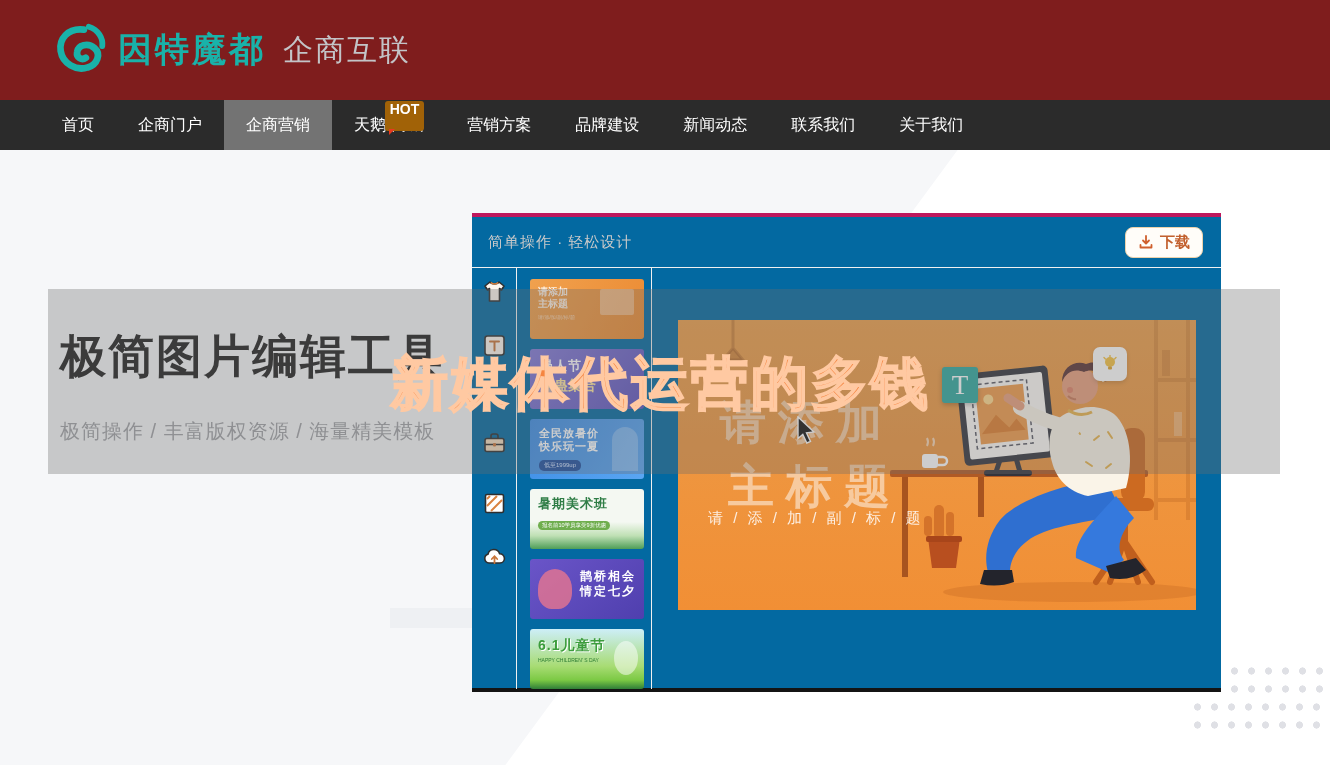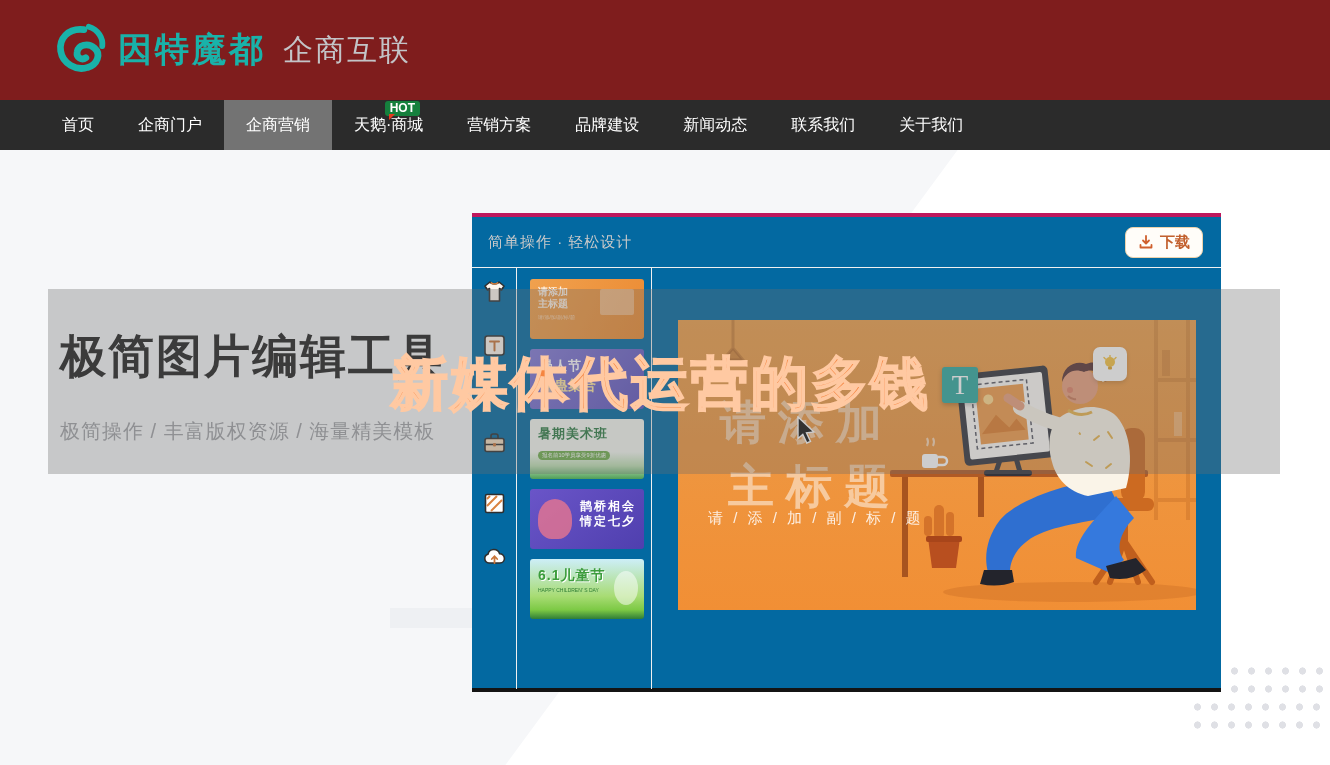--- a/index.html
+++ b/index.html
@@ -12,22 +12,22 @@
   .logo svg{width:58px;height:58px;}
   .logo-main{font-size:34px;font-weight:bold;color:#19b2a9;letter-spacing:3px;margin-left:8px;}
   .logo-sub{font-size:30px;font-weight:normal;color:#c3c4c7;letter-spacing:2px;margin-left:17px;}
 
   
   .main-nav{position:absolute;left:0;top:100px;width:100%;height:50px;background:#2b2b2b;
             display:flex;align-items:stretch;padding-left:40px;box-sizing:border-box;}
   .nav-item{position:relative;display:flex;align-items:center;padding:0 22px;color:#fff;
             font-size:16px;cursor:pointer;white-space:nowrap;}
   .nav-item.active{background:#737373;}
-  .hot-badge{position:absolute;top:1px;left:50%;margin-left:-4px;background:#15803d;color:#fff;
-             font-size:12px;font-weight:bold;padding:1px 5px 2px;border-radius:3px;line-height:1;}
+  .hot-badge{position:absolute;top:1px;left:50%;margin-left:-4px;background:#a16207;color:#fff;
+             font-size:14px;font-weight:bold;padding:1px 5px 15px;border-radius:3px;line-height:1;}
   .hot-badge:after{content:"";position:absolute;left:4px;bottom:-4px;border:4px solid transparent;
              border-top-color:#e8391f;border-left-color:#e8391f;border-width:3px;}
 
   
   .hero{position:absolute;left:0;top:150px;width:1330px;height:615px;background:#fff;}
   .hero-bg{position:absolute;inset:0;background:#f6f7f9;
            clip-path:polygon(0 0,72% 0,38% 100%,0 100%);}
   .faint-rect{position:absolute;left:390px;top:458px;width:100px;height:20px;background:#eef0f3;}
   .dots{position:absolute;background-image:radial-gradient(#dfe0e5 3.2px,transparent 3.6px);
         background-size:17px 18px;}
@@ -193,20 +193,25 @@
         <div class="tpl-panel">
           <div class="tpl t-orange">
             <span class="l1">请添加</span>
             <span class="l2">主标题</span>
             <span class="sub">请/添/加/副/标/题</span>
           </div>
           <div class="tpl t-purple">
             <span class="l1">愚人节</span>
             <span class="l2">整蛊集合</span>
           </div>
+          <div class="tpl t-blue">
+            <span class="l1">全民放暑价</span>
+            <span class="l2">快乐玩一夏</span>
+            <span class="sub">低至1999up</span>
+          </div>
           <div class="tpl t-art">
             <span class="l1">暑期美术班</span>
             <span class="sub">报名前10学员享受9折优惠</span>
           </div>
           <div class="tpl t-qixi">
             <span class="l1">鹊桥相会</span>
             <span class="l2">情定七夕</span>
           </div>
           <div class="tpl t-kids">
             <span class="l1">6.1儿童节</span>

